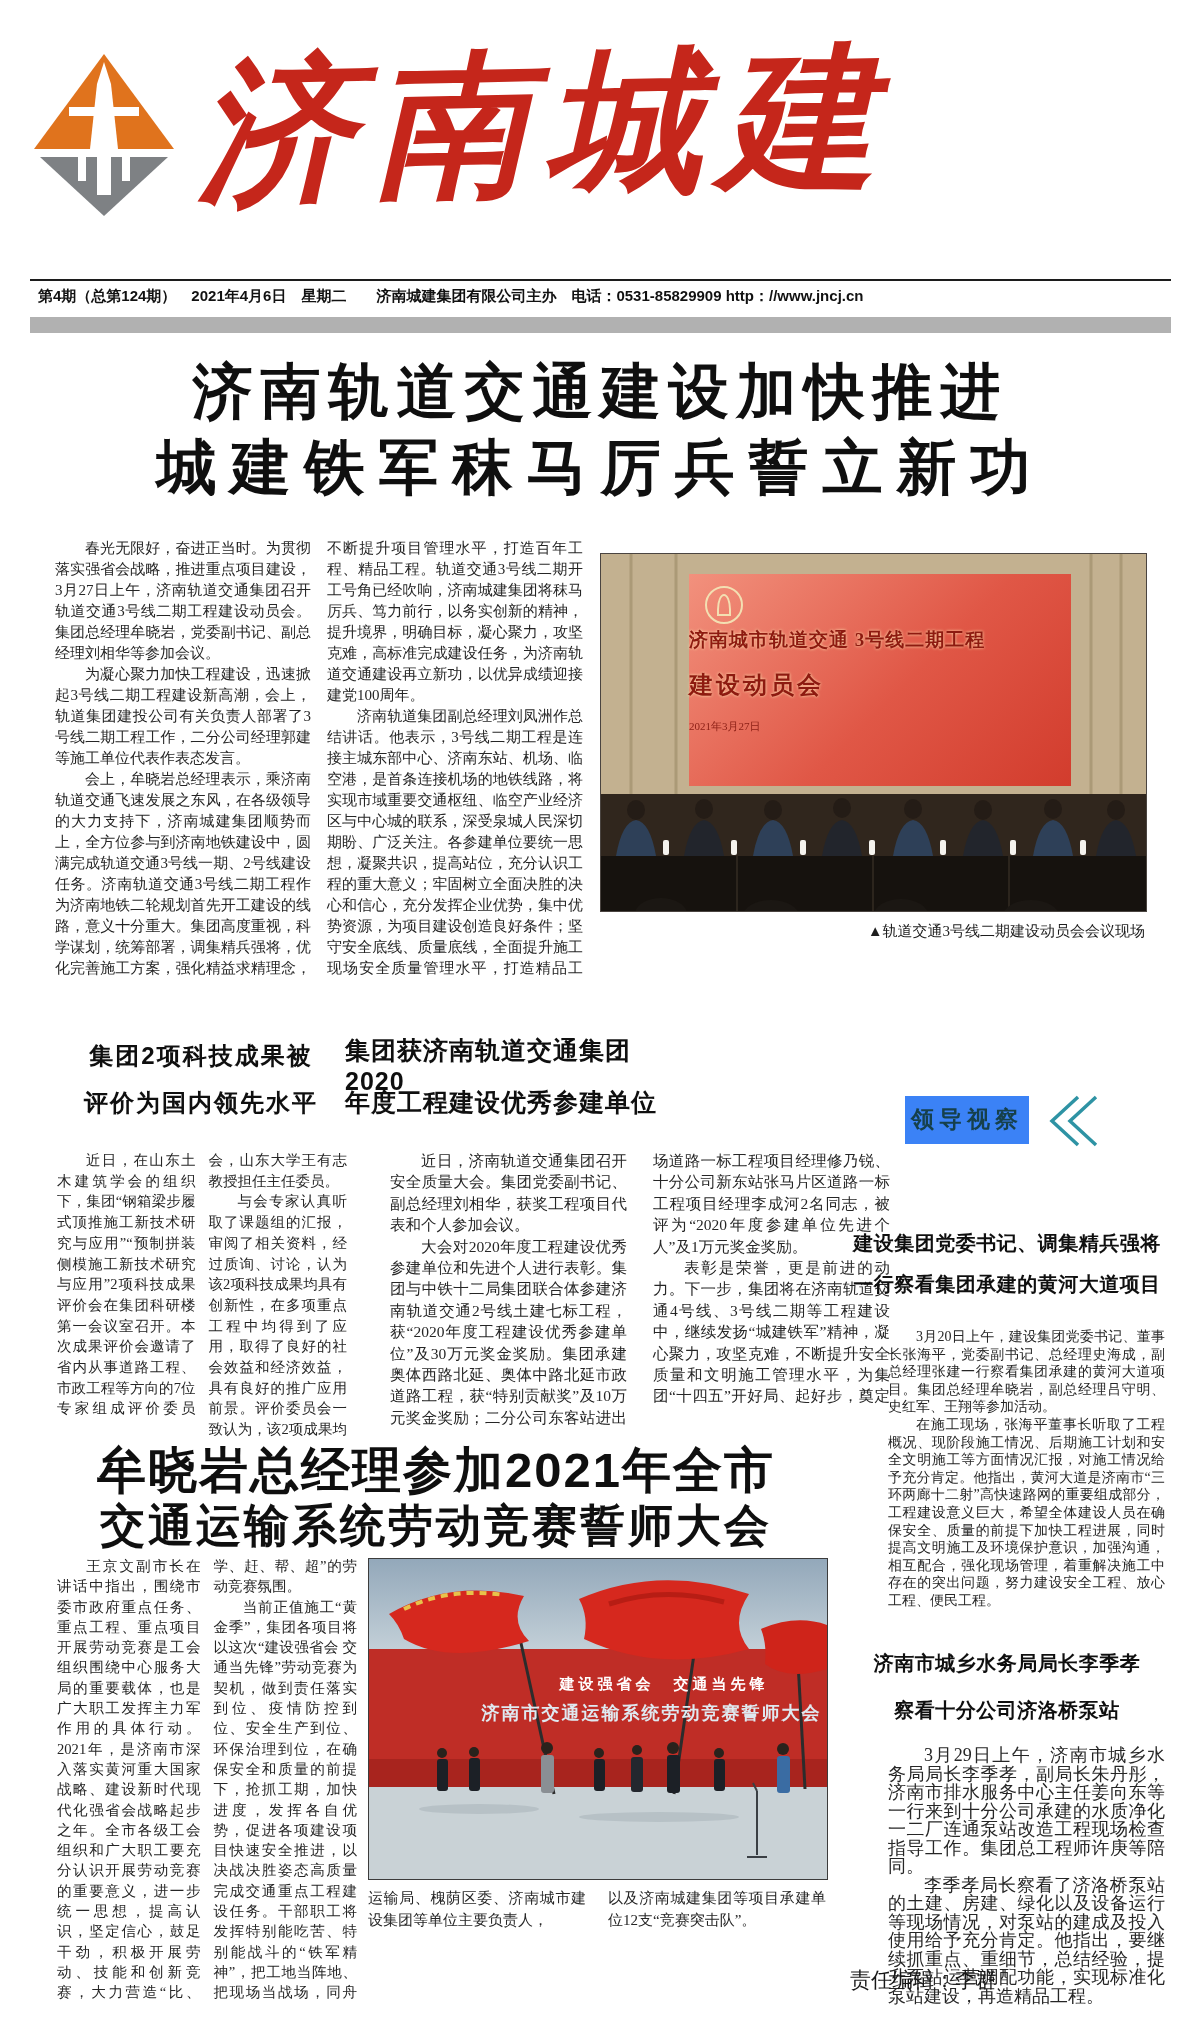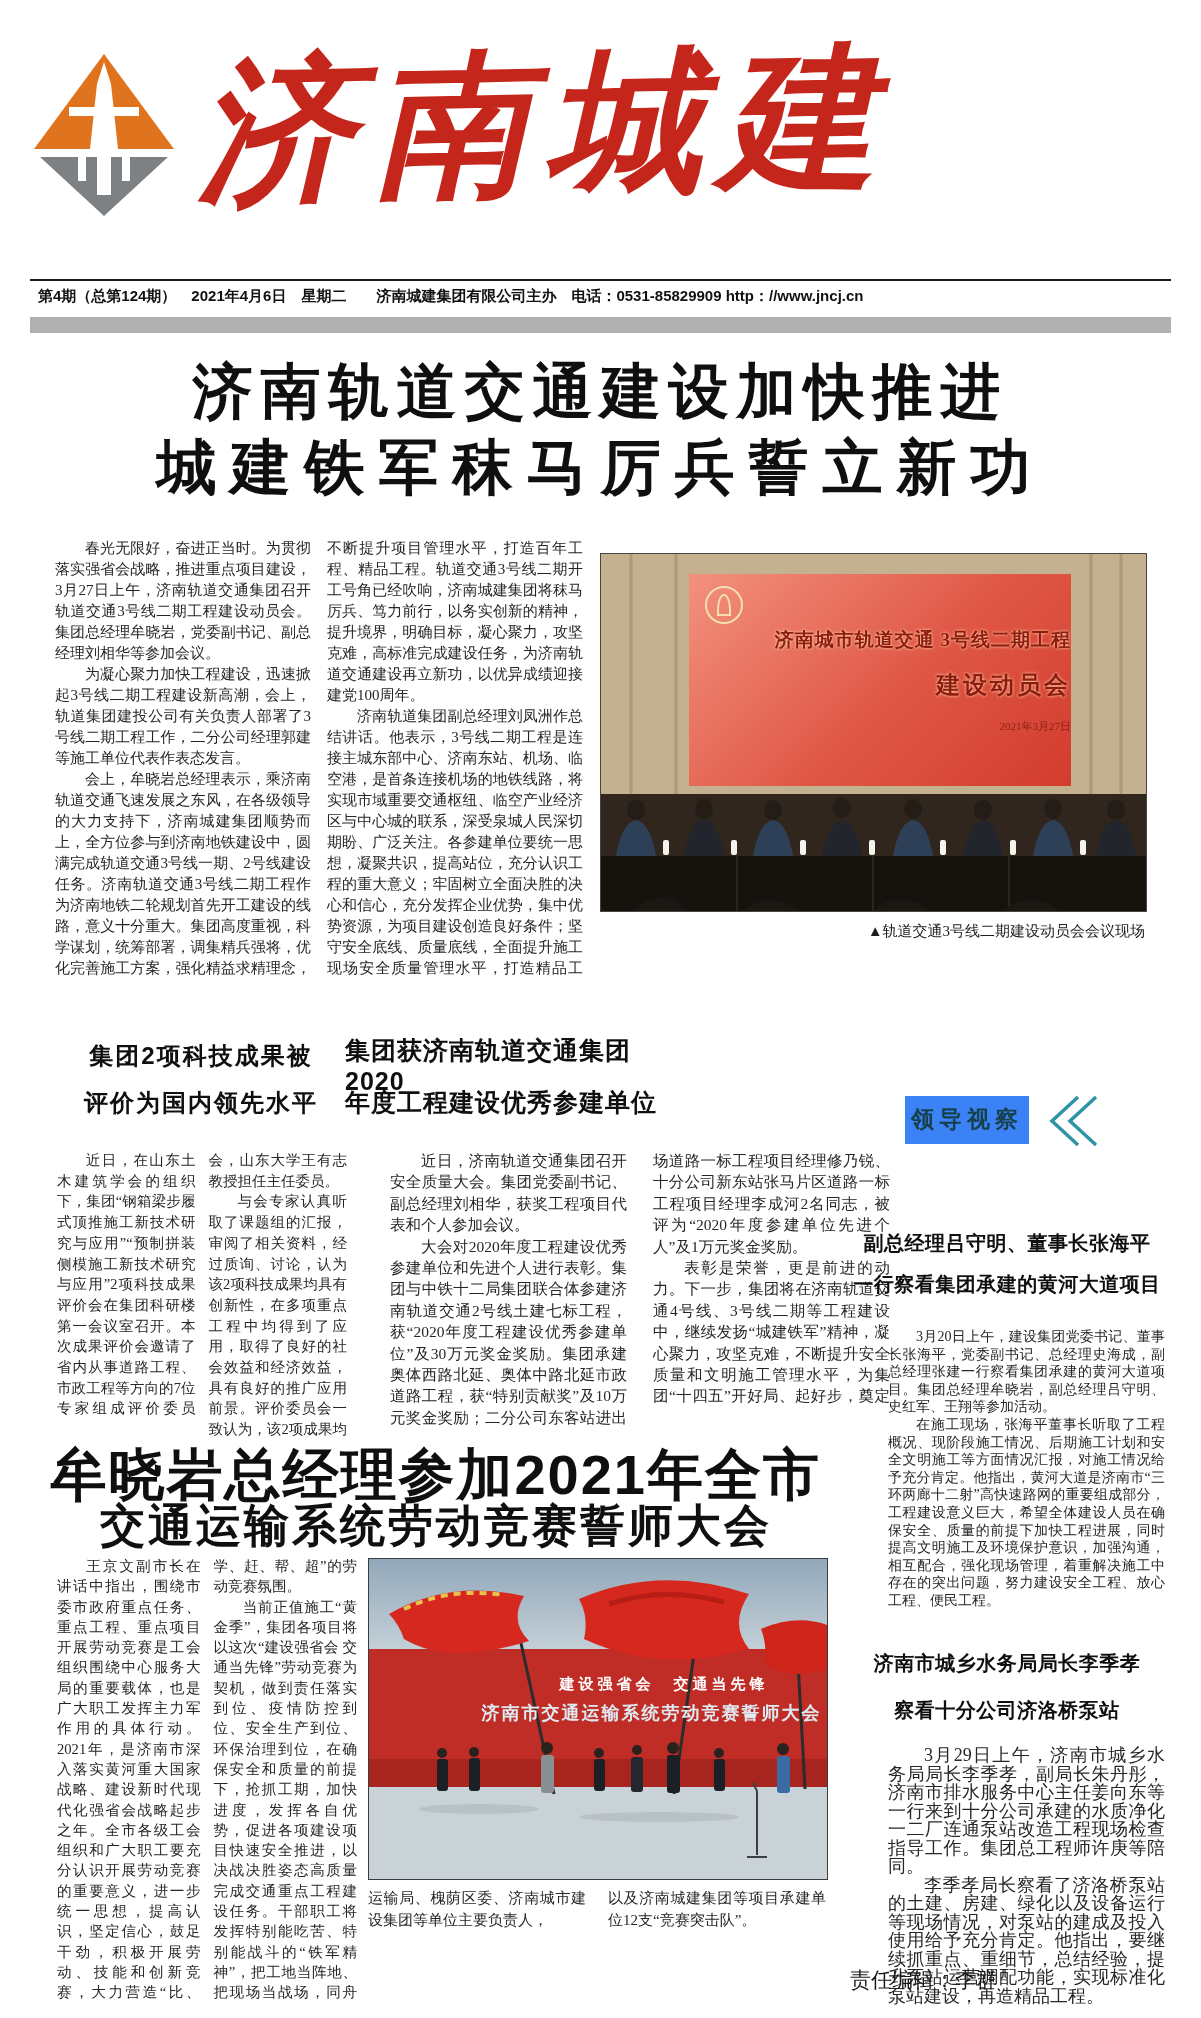--- a/index.html
+++ b/index.html
@@ -19,21 +19,21 @@
   #info-line{left:38px;top:287px;width:1130px;font-family:"Liberation Sans","DejaVu Sans",sans-serif;
         font-weight:700;font-size:15px;color:#111;white-space:nowrap;}
   #gray-bar{left:30px;top:317px;width:1141px;height:16px;background:#b1b1b1;}
   
   #lead-h1{left:0;top:352px;width:1201px;text-align:center;font-size:60px;letter-spacing:8px;}
   #lead-h2{left:0;top:428px;width:1201px;text-align:center;font-size:60px;letter-spacing:14px;}
   #lead-body{left:55px;top:538px;width:528px;height:460px;font-size:15px;line-height:21px;column-gap:16px;}
   #photo1{left:600px;top:553px;width:545px;height:357px;border:1px solid #4a4440;overflow:hidden;background:#c3b190;}
   #screen{left:88px;top:20px;width:382px;height:212px;background:linear-gradient(135deg,#f2917d 0%,#e2584640%,#d23c2d 100%);
         background:linear-gradient(135deg,#f2917d,#e05746 55%,#d23c2d);display:flex;flex-direction:column;
-        align-items:flex-end;justify-content:center;color:#8e1a10;}
+        align-items:flex-start;justify-content:center;color:#8e1a10;}
   #screen-l1{font-size:19px;font-weight:700;letter-spacing:1px;text-shadow:0 0 3px #ffe9b8;}
   #screen-l2{font-size:24px;font-weight:700;margin-top:16px;letter-spacing:3px;text-shadow:0 0 3px #ffe9b8;}
   #screen-date{font-size:11px;margin-top:18px;color:#8e2117;}
   #screen-emblem{left:16px;top:12px;width:34px;height:34px;border:2px solid #f3dfb2;border-radius:50%;}
   #screen-emblem:after{content:"";position:absolute;left:10px;top:6px;width:10px;height:18px;
         border:2px solid #f3dfb2;border-radius:50% 50% 0 0/70% 70% 0 0;}
   #caption1{left:600px;top:922px;width:545px;text-align:right;font-size:15px;color:#1d1d1d;}
   
   #tech-t1{left:55px;top:1040px;width:292px;text-align:center;font-size:24px;letter-spacing:2px;}
   #tech-t2{left:55px;top:1087px;width:292px;text-align:center;font-size:24px;letter-spacing:2px;}
@@ -45,21 +45,21 @@
   #badge{left:905px;top:1096px;width:124px;height:48px;background:#3b82f6;color:#16404b;font-size:23px;
         letter-spacing:5px;text-align:center;line-height:48px;font-weight:600;}
   #chevrons{left:1042px;top:1094px;}
   .sb-t{left:848px;width:318px;text-align:center;font-size:20px;letter-spacing:.5px;}
   #sa-t1{top:1230px;} #sa-t2{top:1271px;}
   #sa-body{left:888px;top:1328px;width:277px;height:292px;font-size:14px;line-height:17.6px;}
   #sb-t1{top:1650px;} #sb-t2{top:1697px;}
   #sb-body{left:888px;top:1746px;width:277px;height:210px;font-size:18px;line-height:18.5px;}
   #editor{left:850px;top:1966px;width:315px;text-align:left;font-size:21px;color:#161616;}
   
-  #rally-t1{left:39px;top:1438px;width:782px;text-align:right;font-size:56px;letter-spacing:2px;}
+  #rally-t1{left:45px;top:1438px;width:782px;text-align:center;font-size:49px;letter-spacing:2px;}
   #rally-t2{left:45px;top:1496px;width:782px;text-align:center;font-size:45px;letter-spacing:3px;}
   #rally-body{left:57px;top:1556px;width:300px;height:454px;font-size:14.6px;line-height:20.3px;column-gap:13px;}
   #photo2{left:368px;top:1558px;width:458px;height:320px;border:1px solid #3c3c3c;overflow:hidden;}
   #banner-l1{left:140px;top:116px;width:310px;font-size:15px;font-weight:700;color:#fff;letter-spacing:4px;text-align:center;}
   #banner-l2{left:110px;top:142px;width:345px;font-size:18px;font-weight:700;color:#dfe9f0;letter-spacing:2px;text-align:center;white-space:nowrap;}
   #rally-below{left:368px;top:1888px;width:458px;display:flex;gap:22px;font-size:15px;line-height:21.5px;}
   #rally-below div{flex:1;}
 </style>
 </head>
 <body>
@@ -182,21 +182,21 @@
     <p>大会对2020年度工程建设优秀参建单位和先进个人进行表彰。集团与中铁十二局集团联合体参建济南轨道交通2号线土建七标工程，获“2020年度工程建设优秀参建单位”及30万元奖金奖励。集团承建奥体西路北延、奥体中路北延市政道路工程，获“特别贡献奖”及10万元奖金奖励；二分公司东客站进出场道路一标工程项目经理修乃锐、十分公司新东站张马片区道路一标工程项目经理李成河2名同志，被评为“2020年度参建单位先进个人”及1万元奖金奖励。</p>
     <p>表彰是荣誉，更是前进的动力。下一步，集团将在济南轨道交通4号线、3号线二期等工程建设中，继续发扬“城建铁军”精神，凝心聚力，攻坚克难，不断提升安全质量和文明施工管理水平，为集团“十四五”开好局、起好步，奠定坚实基础，以更加优异的成绩向建党100周年献礼！</p>
   </div>
 
   <div id="badge" class="abs">领导视察</div>
   <svg id="chevrons" class="abs" width="64" height="54" viewBox="0 0 64 54">
     <polyline points="36,3 10,27 36,51" fill="none" stroke="#2e93a4" stroke-width="3.5"></polyline>
     <polyline points="54,3 28,27 54,51" fill="none" stroke="#2e93a4" stroke-width="3.5"></polyline>
   </svg>
 
-  <div id="sa-t1" class="abs hd sb-t">副总经理吕守明、董事长张海平</div>
+  <div id="sa-t1" class="abs hd sb-t">建设集团党委书记、调集精兵强将</div>
   <div id="sa-t2" class="abs hd sb-t">一行察看集团承建的黄河大道项目</div>
   <div id="sa-body" class="abs jt bodytxt">
     <p>3月20日上午，建设集团党委书记、董事长张海平，党委副书记、总经理史海成，副总经理张建一行察看集团承建的黄河大道项目。集团总经理牟晓岩，副总经理吕守明、史红军、王翔等参加活动。</p>
     <p>在施工现场，张海平董事长听取了工程概况、现阶段施工情况、后期施工计划和安全文明施工等方面情况汇报，对施工情况给予充分肯定。他指出，黄河大道是济南市“三环两廊十二射”高快速路网的重要组成部分，工程建设意义巨大，希望全体建设人员在确保安全、质量的前提下加快工程进展，同时提高文明施工及环境保护意识，加强沟通，相互配合，强化现场管理，着重解决施工中存在的突出问题，努力建设安全工程、放心工程、便民工程。</p>
   </div>
 
   <div id="sb-t1" class="abs hd sb-t">济南市城乡水务局局长李季孝</div>
   <div id="sb-t2" class="abs hd sb-t">察看十分公司济洛桥泵站</div>
   <div id="sb-body" class="abs jt bodytxt">
     <p>3月29日上午，济南市城乡水务局局长李季孝，副局长朱丹彤，济南市排水服务中心主任姜向东等一行来到十分公司承建的水质净化一二厂连通泵站改造工程现场检查指导工作。集团总工程师许庚等陪同。</p>

